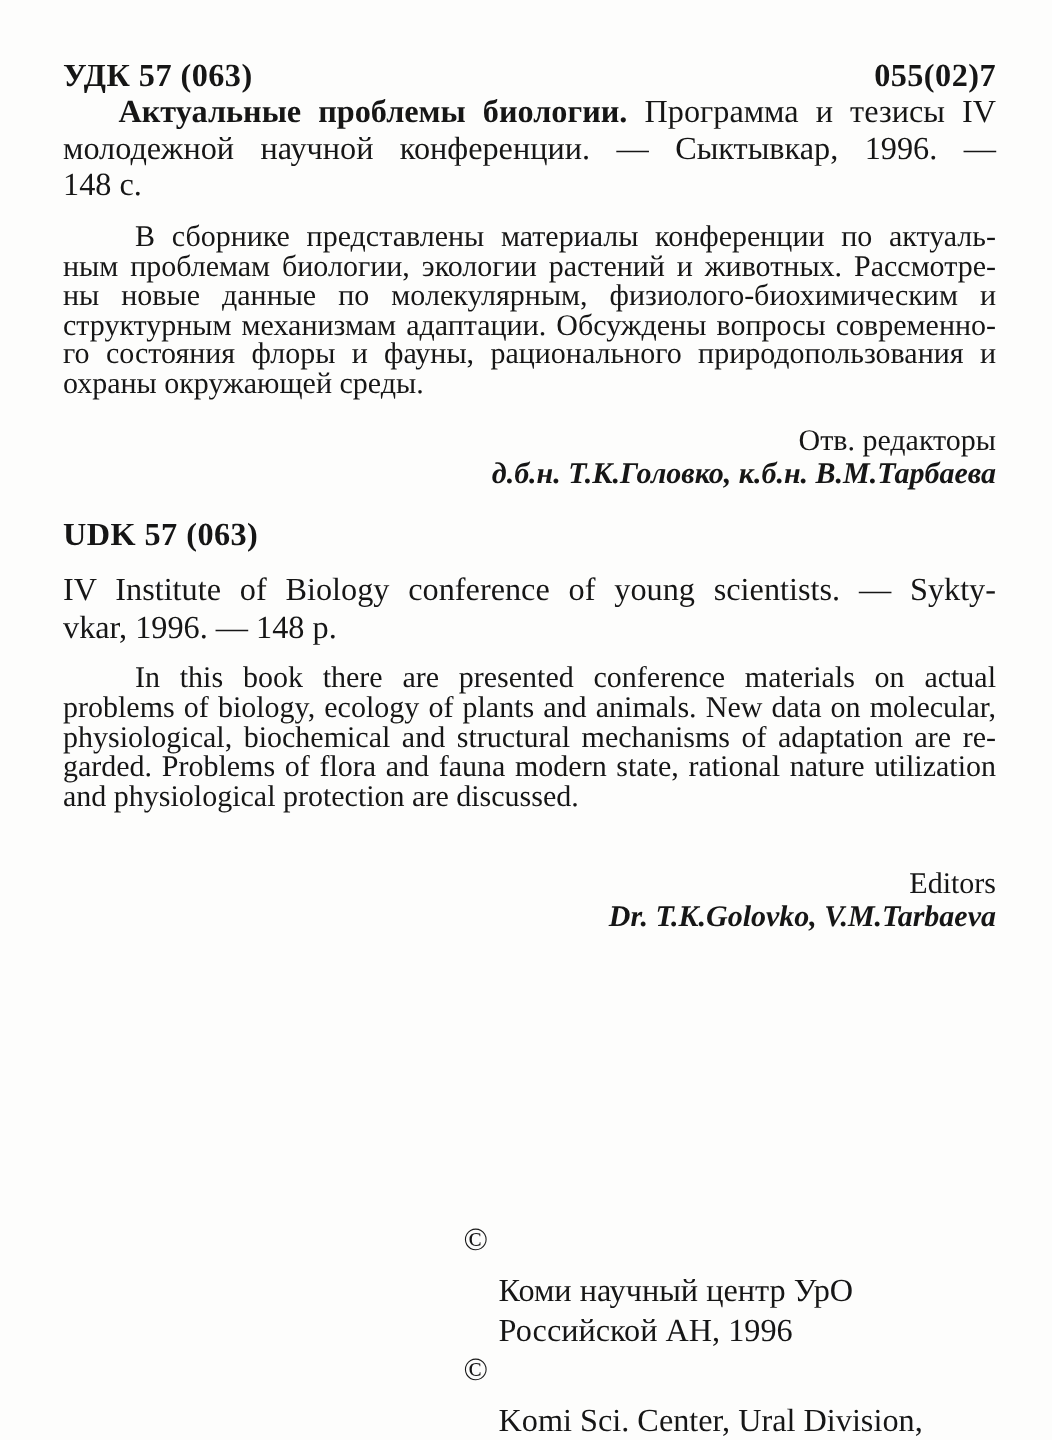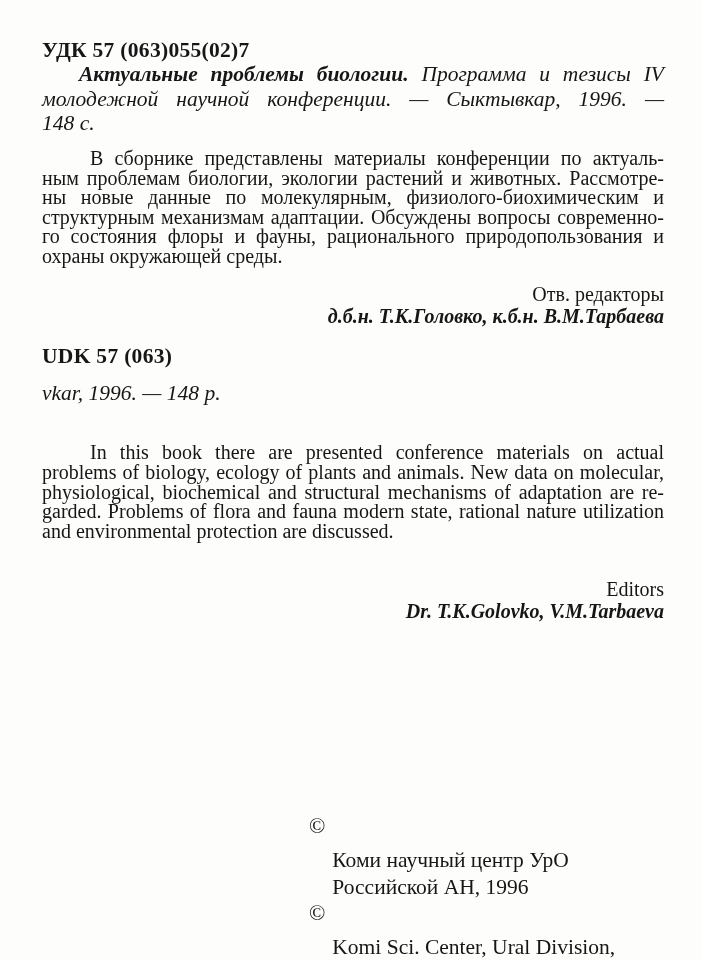--- a/index.html
+++ b/index.html
@@ -17,28 +17,28 @@
     overflow: hidden;
   }
   .content-block {
     position: absolute;
     left: 42px;
     width: 622px;
   }
   .bold { font-weight: bold; }
   .udk-row {
     display: flex;
+    justify-content: space-between;
     font-size: 21.5px;
     font-weight: bold;
     letter-spacing: 0.3px;
   }
   .citation {
     font-size: 21.5px;
     line-height: 24.5px;
-    font-style: italic;
   }
   .citation .line { white-space: nowrap; }
   .abstract {
     font-size: 20px;
     line-height: 19.6px;
   }
   .jline {
     text-align: justify;
     text-align-last: justify;
     white-space: normal;
@@ -95,29 +95,30 @@
   <div class="content-block editors" style="top:284px;">
     <div>Отв. редакторы</div>
     <div class="names">д.б.н. Т.К.Головко, к.б.н. В.М.Тарбаева</div>
   </div>
 
   <div class="content-block udk-row" style="top:344px;">
     <span>UDK  57 (063)</span>
   </div>
 
   <div class="content-block citation" style="top:381px; line-height:24.8px;">
+    <div class="jline">IV Institute of Biology conference of young scientists. — Sykty-</div>
     <div class="line">vkar, 1996. —  148 p.</div>
   </div>
 
   <div class="content-block abstract" style="top:443px; line-height:19.8px;">
     <div class="jline indent2">In this book there are presented conference materials on actual</div>
     <div class="jline">problems of biology, ecology of plants and animals. New data on molecular,</div>
     <div class="jline">physiological, biochemical and structural mechanisms of adaptation are re-</div>
     <div class="jline">garded. Problems of flora and fauna modern state, rational nature utilization</div>
-    <div>and environmental protection are discussed.</div>
+    <div>and physiological protection are discussed.</div>
   </div>
 
   <div class="content-block editors" style="top:579px;">
     <div>Editors</div>
     <div class="names">Dr. T.K.Golovko, V.M.Tarbaeva</div>
   </div>
 
   <div class="copyright" style="top:813px;">
     <div class="copy-entry">
       <span class="copy-sym">©</span>

